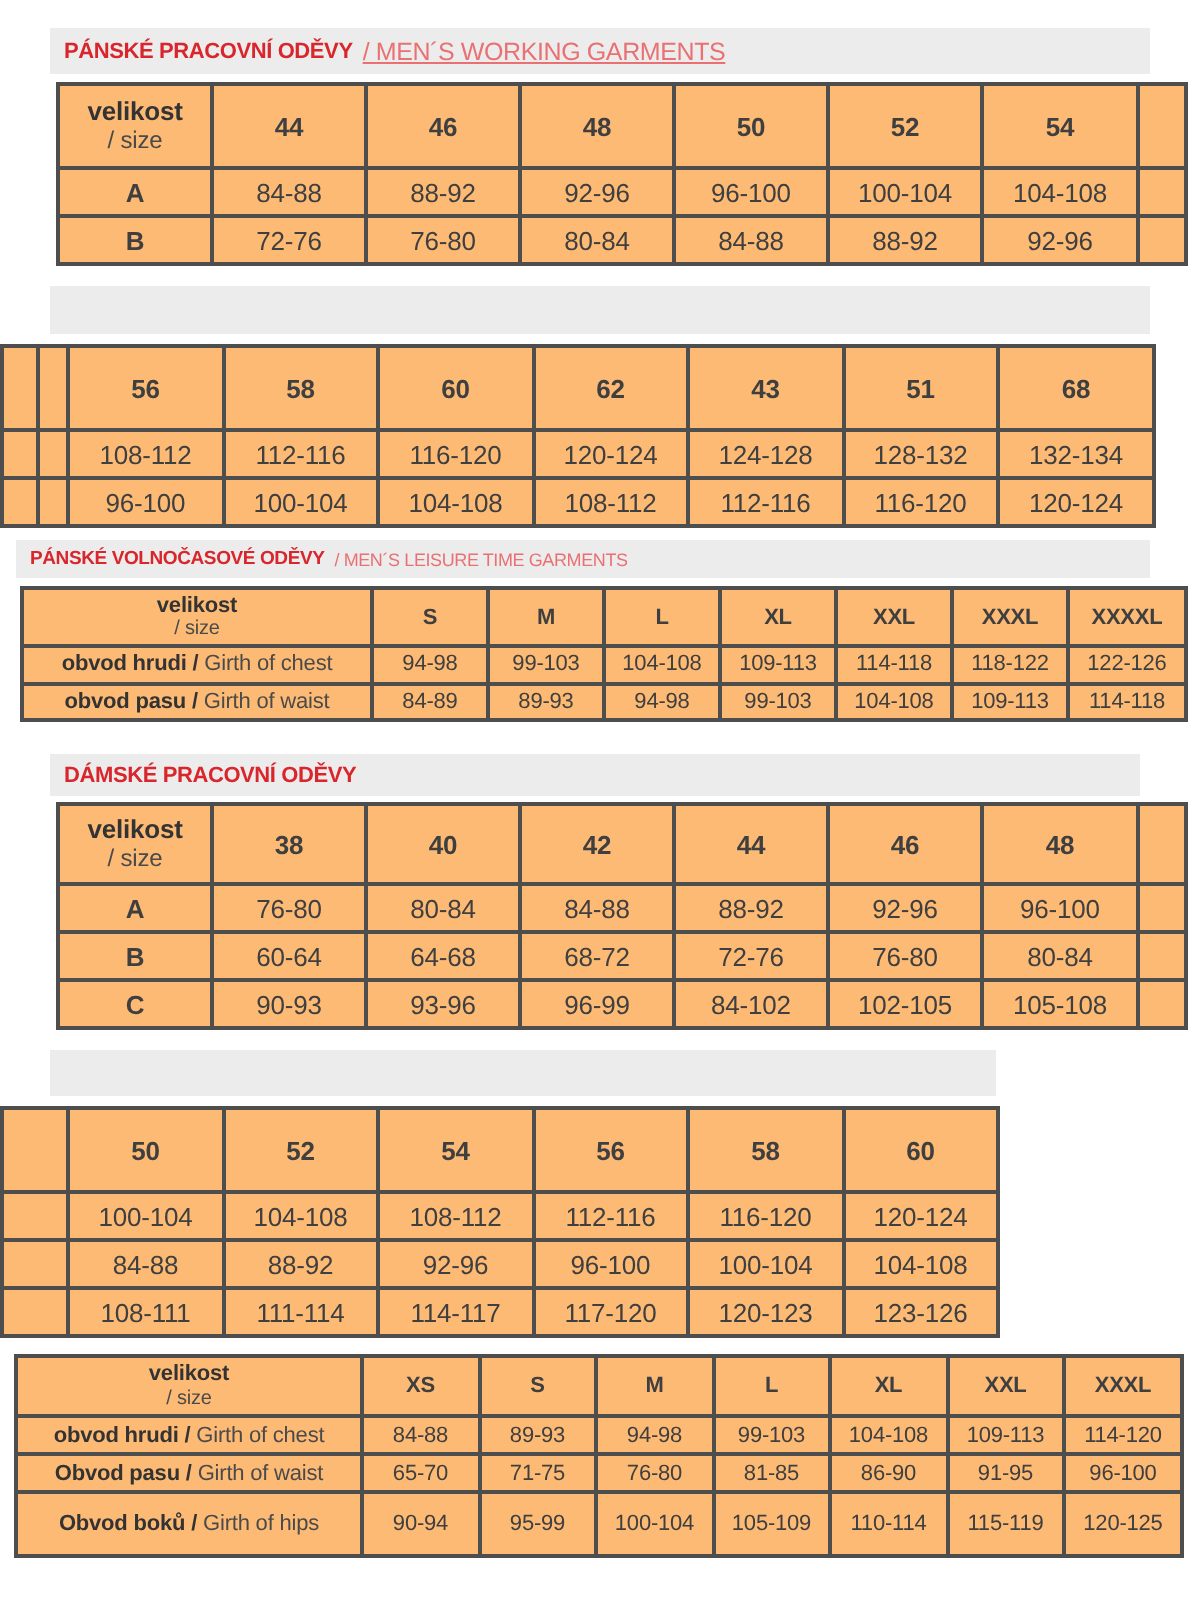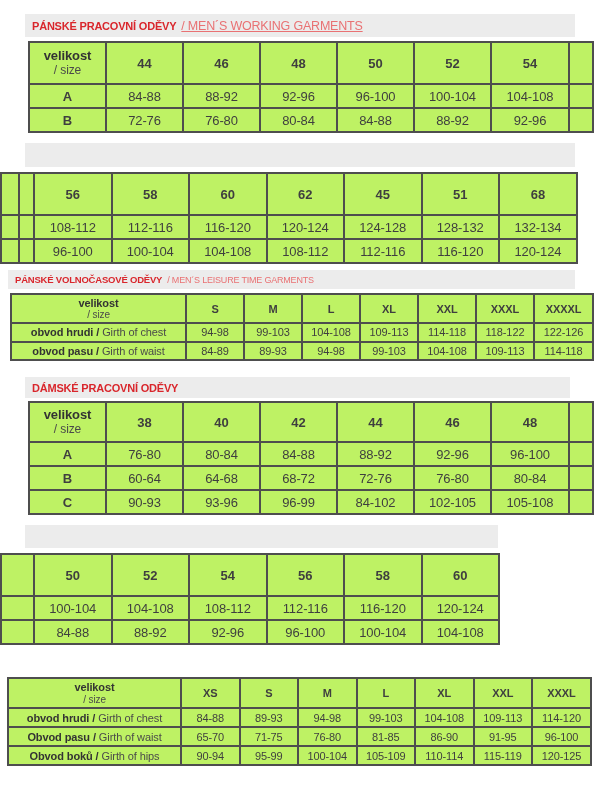--- a/index.html
+++ b/index.html
@@ -15,21 +15,21 @@
   }
   .band .hb{color:var(--redb,#d9262c);font-weight:bold;letter-spacing:-0.2px;}
   .band .hl{color:var(--redl,#e97173);margin-left:5px;letter-spacing:-0.2px;}
   .band-lg .hb{font-size:11px;}
   .band-lg .hl{font-size:12.5px;text-decoration:underline;}
   .band-sm .hb{font-size:9.5px;}
   .band-sm .hl{font-size:9px;}
 
   table.tbl{
     position:absolute;border-collapse:collapse;table-layout:fixed;
-    background:#bef264;border-spacing:0;
+    background:#fdba74;border-spacing:0;
   }
   table.tbl td{
     border:2px solid var(--line,#4e4e4e);
     text-align:center;vertical-align:middle;
     color:var(--txt,#3f3f3f);font-size:13px;
     padding:0;overflow:hidden;letter-spacing:-0.1px;
   }
   table.sm td{font-size:11px;}
   td.colh, td.rowh{font-weight:bold;color:#333333;}
   td.corner .cb{font-weight:bold;color:#333333;line-height:1.15;}
@@ -114,21 +114,21 @@
       <col style="width:78px">
     </colgroup>
   <tbody>
       <tr style="height:42px">
     <td class="cl ct"></td>
     <td></td>
     <td class="colh">56</td>
     <td class="colh">58</td>
     <td class="colh">60</td>
     <td class="colh">62</td>
-    <td class="colh">45</td>
+    <td class="colh">43</td>
     <td class="colh">51</td>
     <td class="colh">68</td>
   </tr>
   <tr style="height:24px">
     <td class="cl"></td>
     <td></td>
     <td>108-112</td>
     <td>112-116</td>
     <td>116-120</td>
     <td>120-124</td>
@@ -298,20 +298,29 @@
   </tr>
   <tr style="height:24px">
     <td class="cl"></td>
     <td>84-88</td>
     <td>88-92</td>
     <td>92-96</td>
     <td>96-100</td>
     <td>100-104</td>
     <td>104-108</td>
   </tr>
+  <tr style="height:24px">
+    <td class="cl"></td>
+    <td>108-111</td>
+    <td>111-114</td>
+    <td>114-117</td>
+    <td>117-120</td>
+    <td>120-123</td>
+    <td>123-126</td>
+  </tr>
 </tbody>
   </table>
 
 <table class="tbl sm" style="left:7px;top:677px;">
   <colgroup>
       <col style="width:173px">
       <col style="width:58.5px">
       <col style="width:58.5px">
       <col style="width:58.5px">
       <col style="width:58.5px">
@@ -346,21 +355,21 @@
   <tr style="height:19px">
     <td class="lblcell"><span class="lb">Obvod pasu /</span> <span class="ln">Girth of waist</span></td>
     <td>65-70</td>
     <td>71-75</td>
     <td>76-80</td>
     <td>81-85</td>
     <td>86-90</td>
     <td>91-95</td>
     <td>96-100</td>
   </tr>
-  <tr style="height:19px">
+  <tr style="height:32px">
     <td class="lblcell"><span class="lb">Obvod boků /</span> <span class="ln">Girth of hips</span></td>
     <td>90-94</td>
     <td>95-99</td>
     <td>100-104</td>
     <td>105-109</td>
     <td>110-114</td>
     <td>115-119</td>
     <td>120-125</td>
   </tr>
 </tbody>

